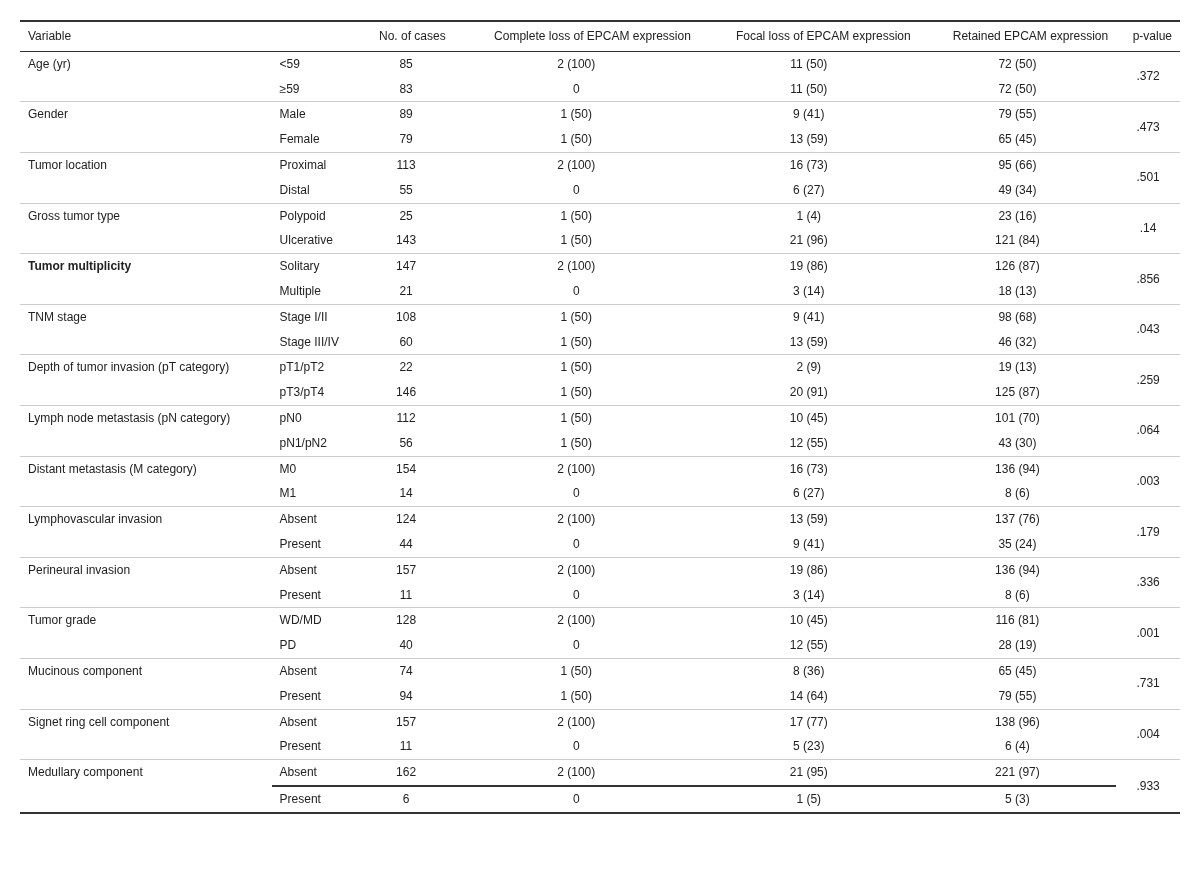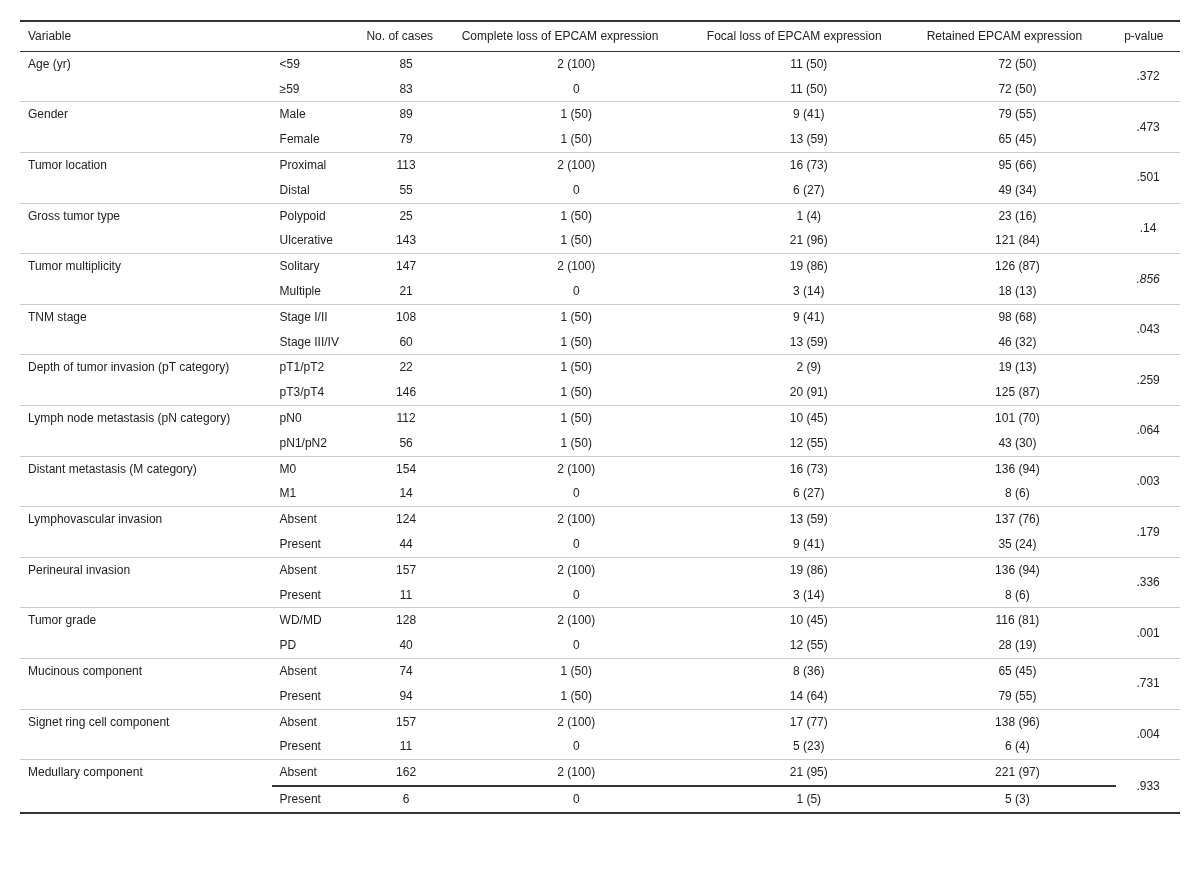--- a/index.html
+++ b/index.html
@@ -16,21 +16,21 @@
       font-size: 12px;
     }
     th, td {
       padding: 4px 8px;
       text-align: left;
       vertical-align: top;
       line-height: 1.4;
     }
     th {
       font-weight: normal;
-      text-align: left;
+      text-align: right;
       border-top: 2px solid #333;
       border-bottom: 1px solid #333;
       vertical-align: bottom;
       padding-bottom: 6px;
       padding-top: 6px;
     }
     th.col-variable {
       text-align: left;
     }
     td.col-subcat {
@@ -126,27 +126,27 @@
         <td class="col-pval" rowspan="2" style="vertical-align: middle;">.14</td>
       </tr>
       <tr>
         <td class="col-subcat">Ulcerative</td>
         <td class="col-num">143</td>
         <td class="col-num">1 (50)</td>
         <td class="col-num">21 (96)</td>
         <td class="col-num">121 (84)</td>
       </tr>
       <tr class="section-top">
-        <td rowspan="2" style="font-weight: normal; vertical-align: top; padding-top: 4px;">Tumor multiplicity</td>
+        <td rowspan="2" style="font-weight: bold; vertical-align: top; padding-top: 4px;">Tumor multiplicity</td>
         <td class="col-subcat">Solitary</td>
         <td class="col-num">147</td>
         <td class="col-num">2 (100)</td>
         <td class="col-num">19 (86)</td>
         <td class="col-num">126 (87)</td>
-        <td class="col-pval" rowspan="2" style="vertical-align: middle; font-style: italic;">.856</td>
+        <td class="col-pval" rowspan="2" style="vertical-align: middle;">.856</td>
       </tr>
       <tr>
         <td class="col-subcat">Multiple</td>
         <td class="col-num">21</td>
         <td class="col-num">0</td>
         <td class="col-num">3 (14)</td>
         <td class="col-num">18 (13)</td>
       </tr>
       <tr class="section-top">
         <td rowspan="2" style="font-weight: normal; vertical-align: top; padding-top: 4px;">TNM stage</td>

